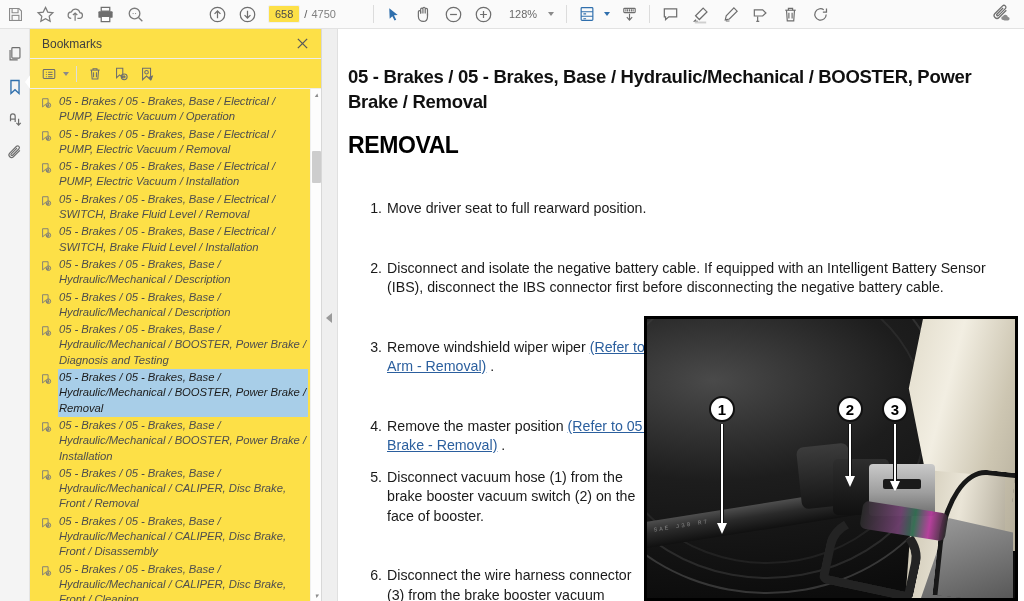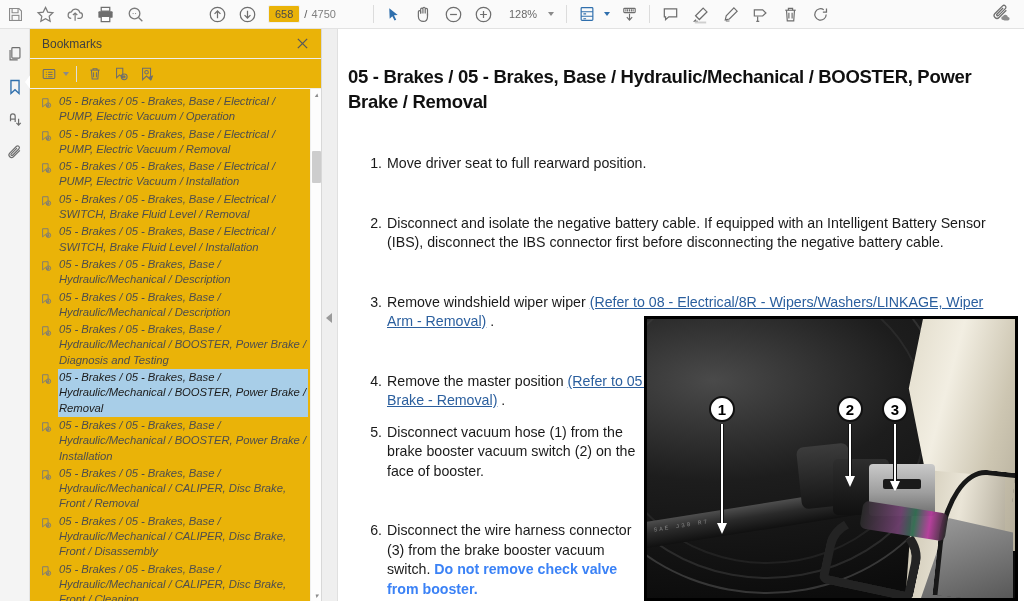--- a/index.html
+++ b/index.html
@@ -29,21 +29,21 @@
   .tb-sep {
     width: 1px; height: 18px; background: #dcdcdc; margin: 0 5px;
   }
   .tb-spacer { flex: 1 1 auto; }
 
   .page-field {
     display: flex; align-items: center; gap: 4px;
     font-size: 11px; color: #5a5a5a; margin-left: 6px;
   }
   .page-num {
-    background: #eab308;
+    background: #fde047;
     border: 1px solid #f0f0f0;
     border-radius: 2px;
     padding: 2px 6px;
     font-size: 11px;
     color: #4a4a4a;
     min-width: 30px;
     text-align: center;
   }
   .page-total { font-size: 11px; color: #808080; }
 
@@ -89,21 +89,21 @@
     width: 0; height: 0;
     border-top: 8px solid transparent;
     border-bottom: 8px solid transparent;
     border-right: 6px solid #ffffff;
   }
 
   
   .panel {
     position: absolute; top: 29px; left: 30px;
     width: 292px; height: 572px;
-    background: #eab308;
+    background: #fde047;
     border-right: 1px solid #d8d8d8;
     display: flex; flex-direction: column;
   }
   .panel-head {
     height: 30px; flex: 0 0 30px;
     display: flex; align-items: center;
     padding: 0 8px 0 12px;
     border-bottom: 1px solid #ededed;
   }
   .panel-title {
@@ -745,20 +745,21 @@
     </div>
   </div>
 
   <div class="splitter">
     <div class="splitter-handle"></div>
   </div>
 
   <div class="docview">
     <div class="page">
       <div class="doc-h1">05 - Brakes / 05 - Brakes, Base / Hydraulic/Mechanical / BOOSTER, Power Brake / Removal</div>
+      <div class="doc-h2">REMOVAL</div>
       <ol class="steps">
           <li class="step"><span>Move driver seat to full rearward position.</span></li>
           <li class="step"><span>Disconnect and isolate the negative battery cable. If equipped with an Intelligent Battery Sensor (IBS), disconnect the IBS connector first before disconnecting the negative battery cable.</span></li>
           <li class="step"><span>Remove windshield wiper wiper </span><a class="xref" href="#">(Refer to 08 - Electrical/8R - Wipers/Washers/LINKAGE, Wiper Arm - Removal)</a><span> .</span></li>
           <li class="step"><span>Remove the master position </span><a class="xref" href="#">(Refer to 05 - Brakes/Hydraulic/Mechanical/MASTER CYLINDER, Brake - Removal)</a><span> .</span></li>
           <li class="step" style="width: 300px; margin-top: 12px;"><span>Disconnect vacuum hose (1) from the brake booster vacuum switch (2) on the face of booster.</span></li>
           <li class="step" style="width: 300px;"><span>Disconnect the wire harness connector (3) from the brake booster vacuum switch. </span><span class="bold">Do not remove check valve from booster.</span></li>
         </ol>
 
       <div class="photo-wrap">

